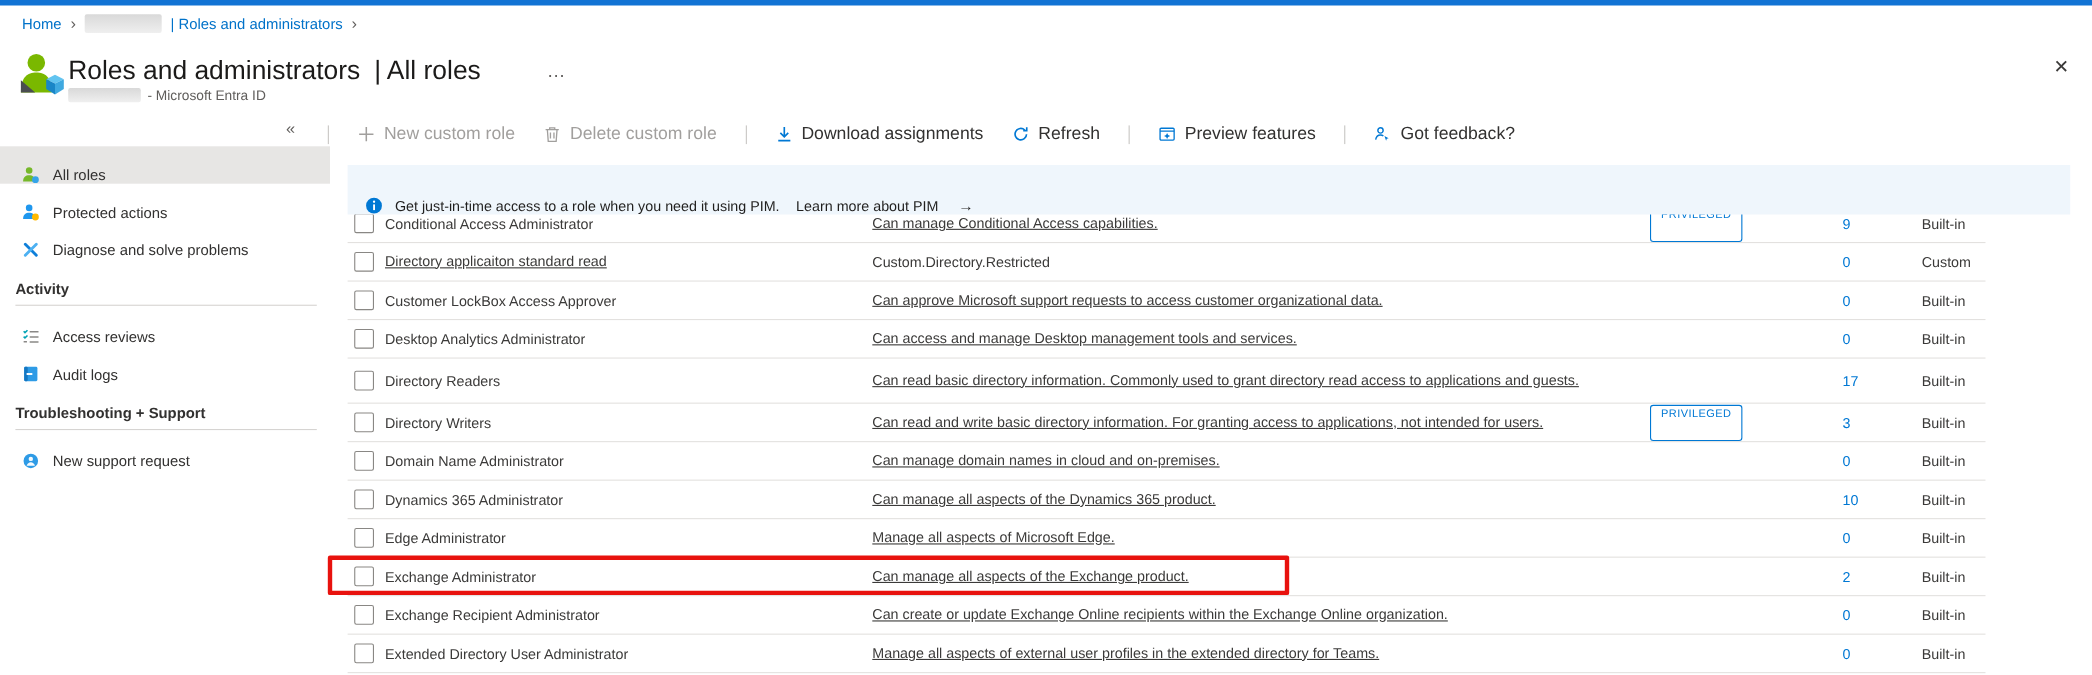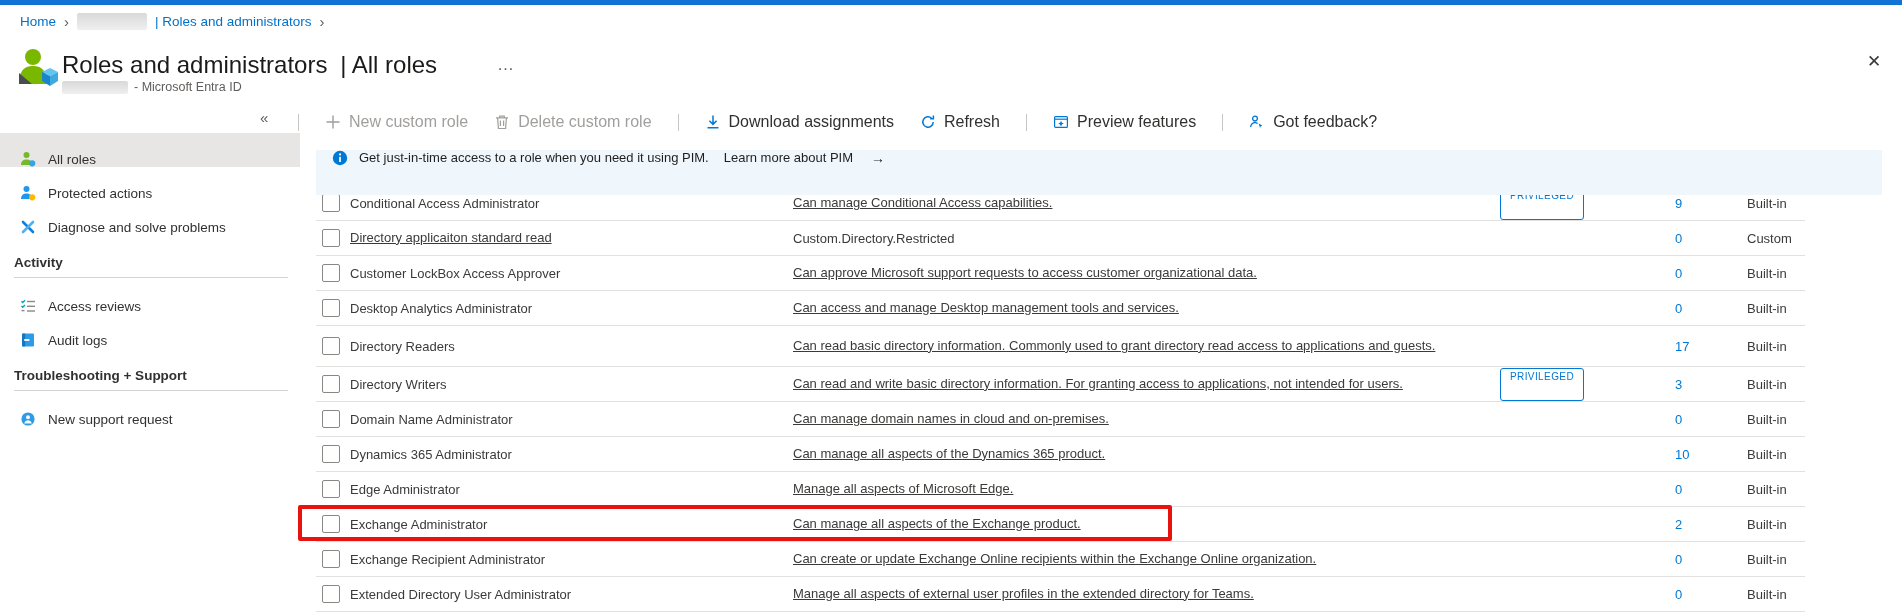--- a/index.html
+++ b/index.html
@@ -16,21 +16,21 @@
   .redact { background:linear-gradient(180deg,#d9d9d9,#efefef); border-radius:2px; }
   .redact-crumb { width:70px; height:17px; }
   .redact-sub { width:66px; height:13px; display:inline-block; }
 
   
   .blade-icon { position:absolute; top:48px; left:16px; width:44px; height:42px; }
   .page-title { position:absolute; top:51px; left:62px; margin:0; font-size:24px; font-weight:400; color:#1b1a19; white-space:nowrap; }
   .page-title .t-bold { font-weight:400;margin-top:44px; }
   .page-title .t-light { font-weight:400; margin-left:6px; }
   .title-more { position:absolute; top:55px; left:497px; color:#605e5c; font-size:17px; letter-spacing:2px; cursor:pointer; }
-  .subtitle { position:absolute; top:80px; left:62px; display:flex; align-items:center; gap:6px; font-size:12.5px; color:#605e5c; }
+  .subtitle { position:absolute; top:80px; left:62px; display:flex; gap:6px; font-size:12.5px; color:#605e5c; }
   .close-btn { position:absolute; top:49px; left:1862px; width:24px; height:24px; display:flex; align-items:center; justify-content:center;
                font-size:17px; color:#3b3a39; cursor:pointer; }
 
   
   .collapse { position:absolute; top:109px; left:260px; font-size:15px; color:#605e5c; cursor:pointer; }
   .sidenav { position:absolute; top:133px; left:0; width:300px; }
   .nav-item { height:34px; display:flex; align-items:flex-end; padding-left:20px; gap:12px; font-size:13.5px; color:#323130; cursor:pointer; }
   .nav-item.selected { background:#e7e6e4; }
   .nav-item .ic { width:16px; height:16px; display:inline-flex; }
   .nav-section { margin-top:12px; }
@@ -40,21 +40,21 @@
   
   .toolbar { position:absolute; top:106px; left:298px; height:32px; display:flex; align-items:center; font-size:16px; color:#323130; }
   .tb-item { display:flex; align-items:center; gap:8px; margin-right:26px; cursor:pointer; white-space:nowrap; }
   .tb-item.disabled { color:#a19f9d; cursor:default; }
   .tb-icon { width:16px; height:16px; display:inline-flex; color:var(--accent,#0078d4); }
   .tb-item.disabled .tb-icon { color:#a19f9d; }
   .tb-divider { width:1px; height:17px; background:#c8c6c4; margin-right:26px; }
 
   
   .banner { position:absolute; top:150px; left:316px; width:1566px; height:45px; background:var(--banner-bg,#eff6fc);
-            display:flex; align-items:flex-start; padding-left:16px; box-sizing:border-box; gap:11px; font-size:13px; color:#201f1e; z-index:3; }
+            display:flex; align-items:flex-end; padding-left:16px; box-sizing:border-box; gap:11px; font-size:13px; color:#201f1e; z-index:3; }
   .banner .info-icon { width:16px; height:16px; display:inline-flex; }
   .banner-link { margin-left:4px; cursor:pointer; }
   .banner-arrow { margin-left:7px; font-size:14px; cursor:pointer; }
 
   
   .rows { position:absolute; top:186px; left:316px; width:1489px; z-index:1; }
   .row { display:grid; grid-template-columns:28px 443px 707px 175px 72px auto; align-items:center;
          height:35px; padding-left:6px; box-sizing:border-box; border-bottom:1px solid #e3e1df; font-size:13px; color:#3b3a39; }
   .row.tall { height:41px; }
   .cb { width:18px; height:18px; border:1px solid #898784; border-radius:2px; background:#fff; box-sizing:border-box; cursor:pointer; }

